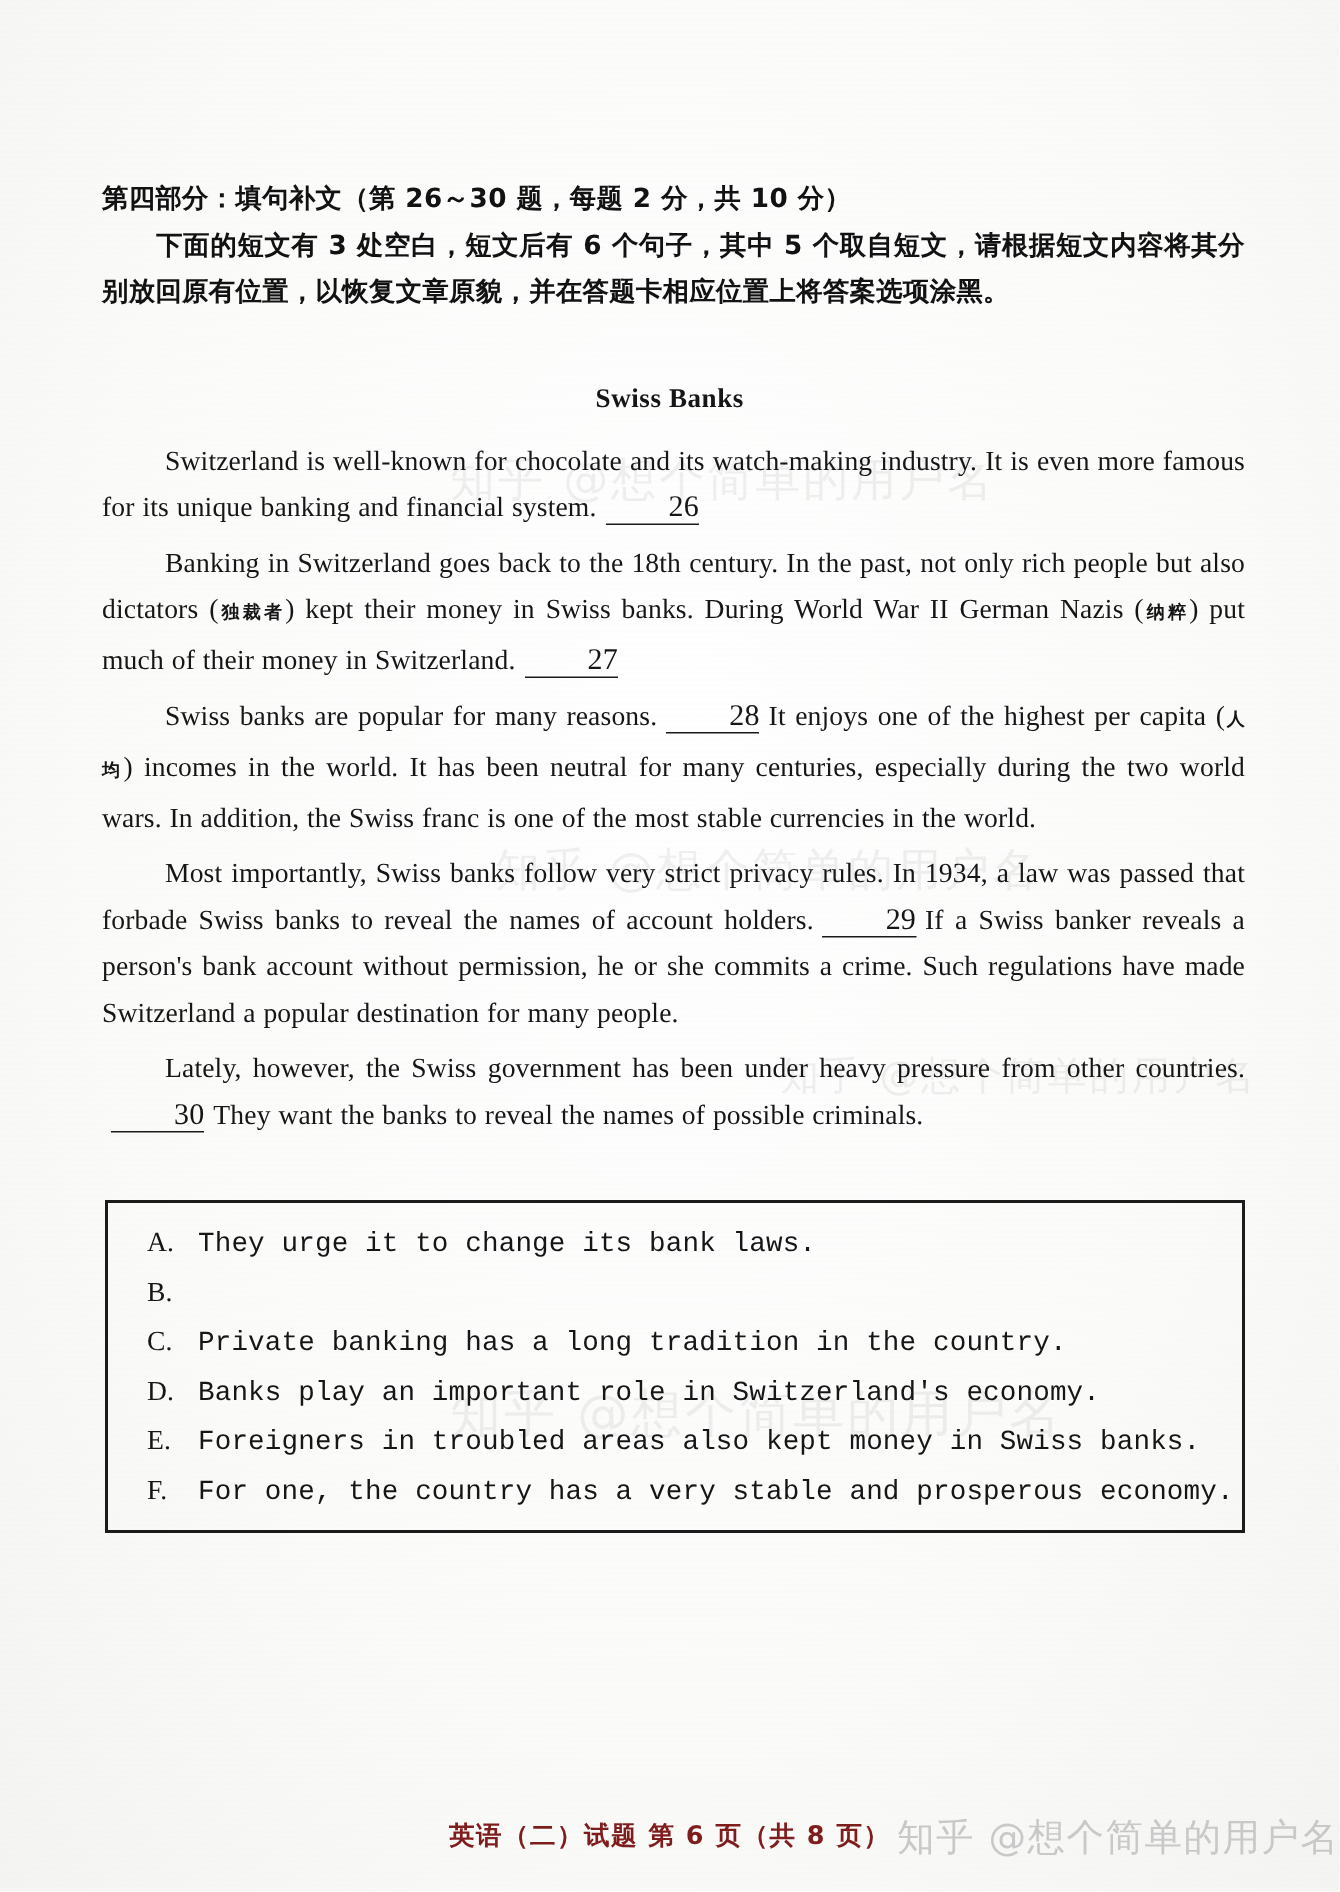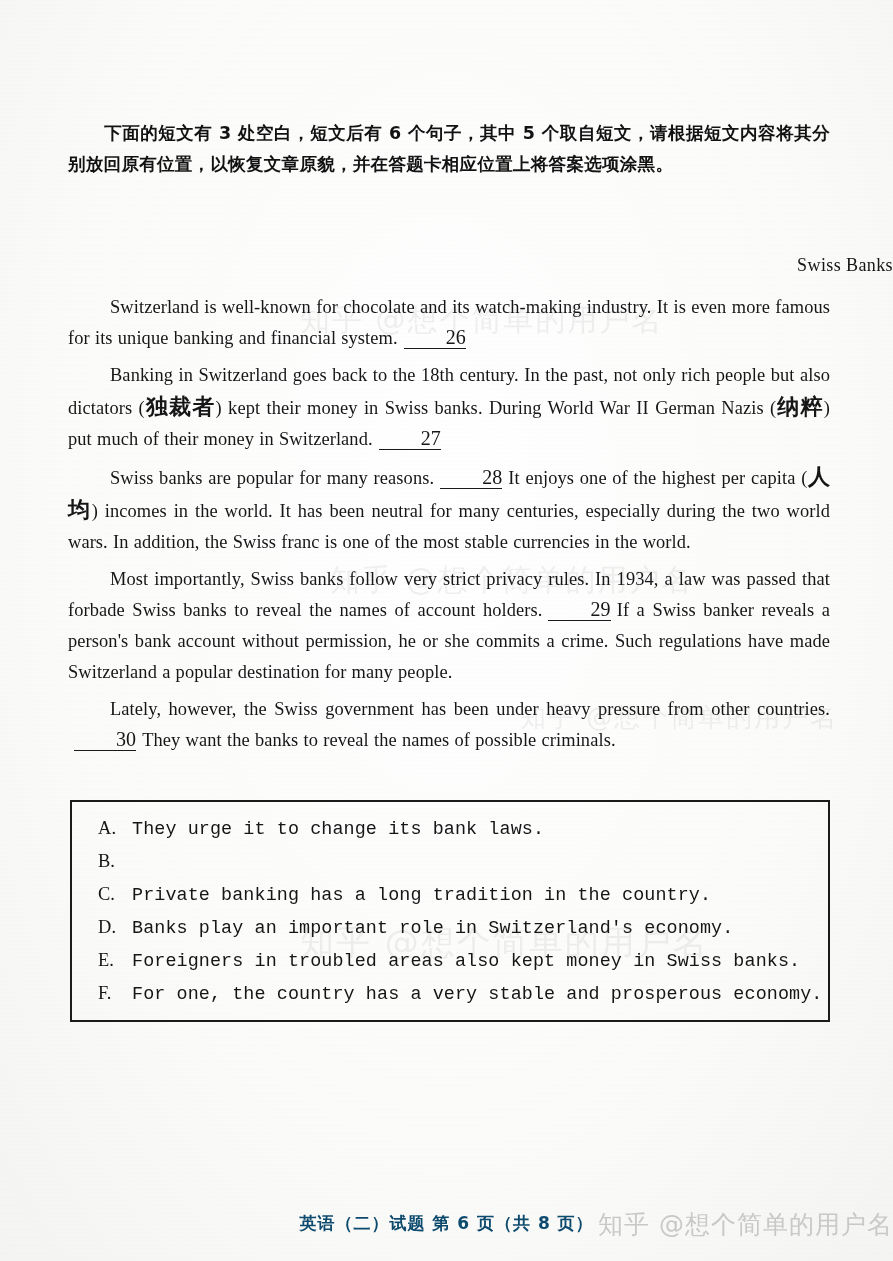--- a/index.html
+++ b/index.html
@@ -57,23 +57,23 @@
     text-justify: inter-character;
   }
   .cn-para .indent { display: inline-block; width: 36px; }
 
   
   .article-title {
     position: absolute;
     top: 255px;
     left: 0;
     width: 893px;
-    text-align: right;
+    text-align: center;
     font-size: 18px;
-    font-weight: normal;
+    font-weight: bold;
     letter-spacing: .4px;
   }
 
   
   .article {
     position: absolute;
     left: 68px;
     top: 292px;
     width: 762px;
   }
@@ -93,22 +93,22 @@
     min-width: 54px;
     text-align: center;
     border-bottom: 1.6px solid #1a1a1a;
     margin: 0 6px;
     line-height: 22px;
     vertical-align: baseline;
     font-size: 20px;
   }
 
   .cjk {
-    font-family: Liberation Serif, serif;
-    font-size: 22px;
+    font-family: Liberation Mono, monospace;
+    font-size: 12px;
     font-weight: 600;
   }
 
   
   .options-box {
     position: absolute;
     left: 70px;
     top: 800px;
     width: 760px;
     height: 222px;
@@ -134,21 +134,21 @@
   .footer {
     position: absolute;
     left: 0;
     top: 1212px;
     width: 893px;
     text-align: center;
     font-family: "DejaVu Sans", "Liberation Sans", sans-serif;
     font-size: 17px;
     font-weight: 700;
     letter-spacing: 1px;
-    color: #0c4a6e;
+    color: #7f1d1d;
   }
 
   
   .watermark-footer {
     position: absolute;
     left: 598px;
     top: 1208px;
     font-family: "DejaVu Sans", "Liberation Sans", sans-serif;
     font-size: 25px;
     color: #c9c9c9;
@@ -177,20 +177,21 @@
 <div class="paper"></div>
 
 <div class="page">
 
   <div class="watermark-ghost wg1">知乎 @想个简单的用户名</div>
   <div class="watermark-ghost wg2">知乎 @想个简单的用户名</div>
   <div class="watermark-ghost wg4">知乎 @想个简单的用户名</div>
   <div class="watermark-ghost wg3">知乎 @想个简单的用户名</div>
 
   <div class="cn-block">
+    <p class="cn-line-1">第四部分：填句补文（第 26～30 题，每题 2 分，共 10 分）</p>
     <p class="cn-para"><span class="indent"></span><span>下面的短文有 3 处空白，短文后有 6 个句子，其中 5 个取自短文，请根据短文内容将其分别放回原有位置，以恢复文章原貌，并在答题卡相应位置上将答案选项涂黑。</span></p>
   </div>
 
   <div class="article-title">Swiss Banks</div>
 
   <div class="article">
     <p class="para">Switzerland is well-known for chocolate and its watch-making industry. It is even more famous for its unique banking and financial system.<span class="blank">26</span></p>
     <p class="para">Banking in Switzerland goes back to the 18th century. In the past, not only rich people but also dictators (<span class="cjk">独裁者</span>) kept their money in Swiss banks. During World War II German Nazis (<span class="cjk">纳粹</span>) put much of their money in Switzerland.<span class="blank">27</span></p>
     <p class="para">Swiss banks are popular for many reasons.<span class="blank">28</span>It enjoys one of the highest per capita (<span class="cjk">人均</span>) incomes in the world. It has been neutral for many centuries, especially during the two world wars. In addition, the Swiss franc is one of the most stable currencies in the world.</p>
     <p class="para">Most importantly, Swiss banks follow very strict privacy rules. In 1934, a law was passed that forbade Swiss banks to reveal the names of account holders.<span class="blank">29</span>If a Swiss banker reveals a person's bank account without permission, he or she commits a crime. Such regulations have made Switzerland a popular destination for many people.</p>

